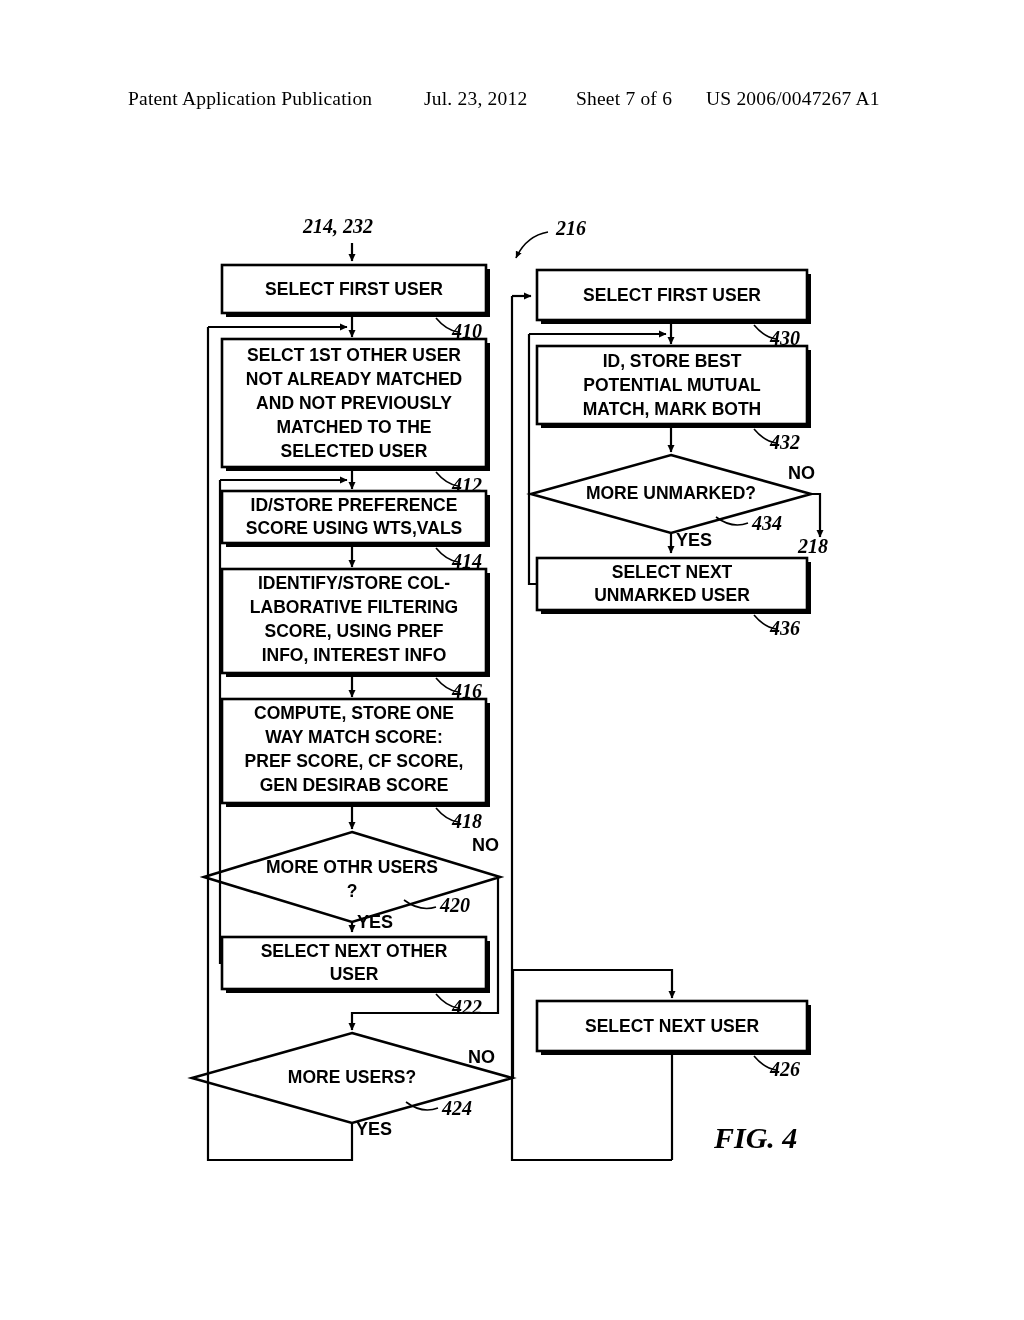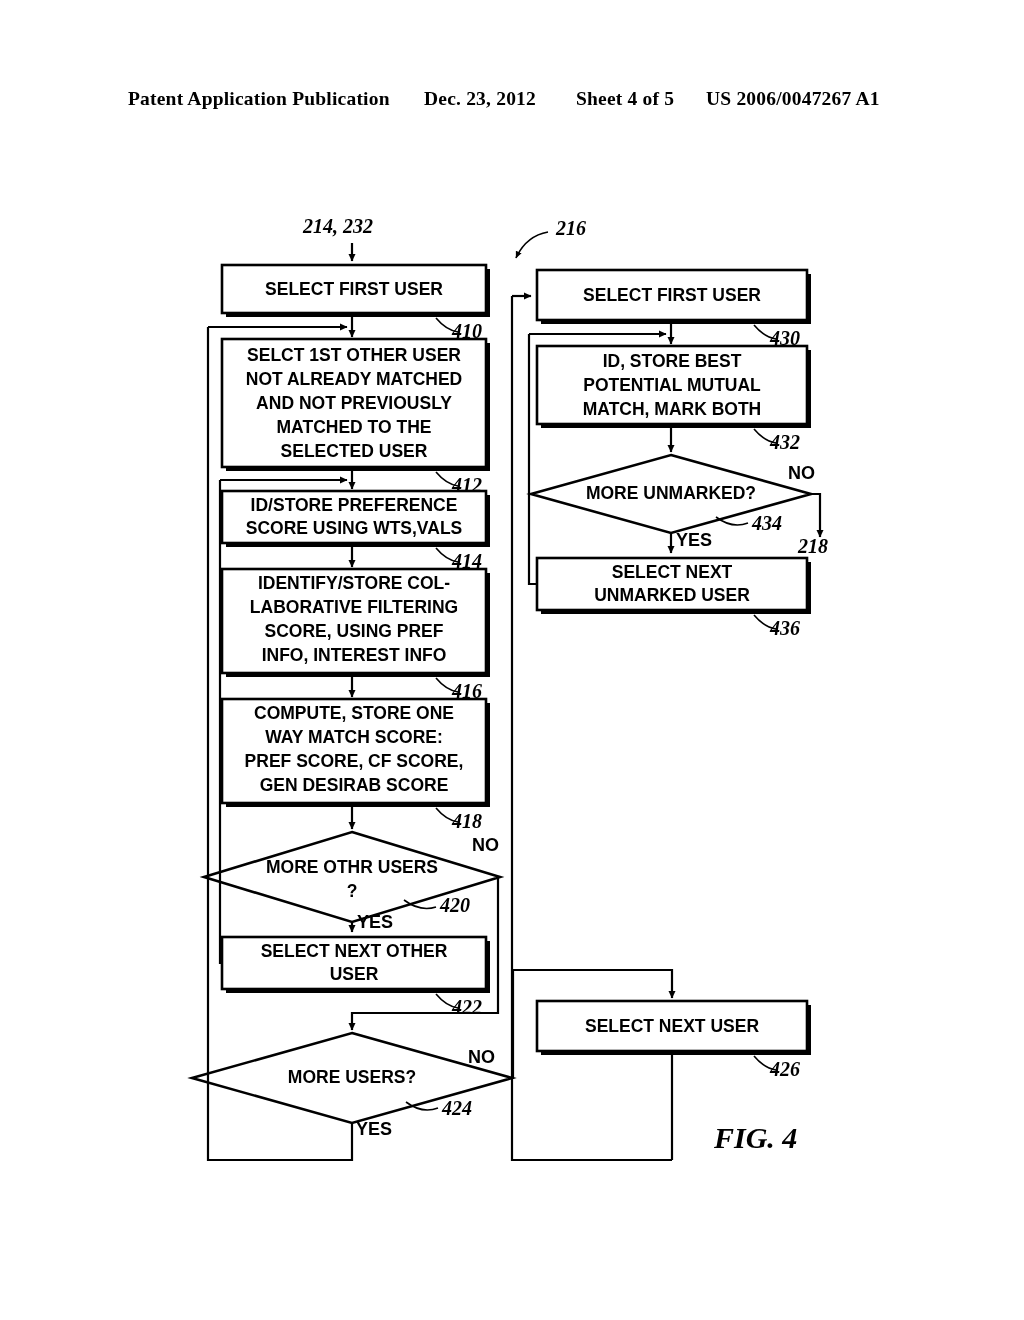--- a/index.html
+++ b/index.html
@@ -21,21 +21,21 @@
     height: 1320px;
     background: #ffffff;
   }
   .pub-header {
     position: absolute;
     top: 88px;
     left: 0;
     width: 1024px;
     height: 30px;
     font-family: "Liberation Serif", serif;
-    font-weight: bold;
+    font-weight: normal;
     font-size: 19.5px;
     letter-spacing: 0.2px;
     white-space: nowrap;
   }
   .pub-header .seg {
     position: absolute;
     top: 0;
   }
   .hdr-title { left: 128px; }
   .hdr-date  { left: 424px; }
@@ -82,22 +82,22 @@
   .conn { fill: none; stroke: #000000; stroke-width: 2.2; }
   .leader { fill: none; stroke: #000000; stroke-width: 1.6; }
 </style>
 </head>
 <body>
 
 <div class="page">
 
   <div class="pub-header">
     <span class="seg hdr-title">Patent Application Publication</span>
-    <span class="seg hdr-date">Dec. 23, 2012</span>
-    <span class="seg hdr-sheet">Sheet 4 of 5</span>
+    <span class="seg hdr-date">Jul. 23, 2012</span>
+    <span class="seg hdr-sheet">Sheet 7 of 6</span>
     <span class="seg hdr-num">US 2006/0047267 A1</span>
   </div>
 
   <svg class="figure" viewBox="0 0 1024 1320">
     <defs>
       <marker id="ah" markerWidth="10" markerHeight="10" refX="7.4" refY="4" orient="auto" markerUnits="userSpaceOnUse">
         <path d="M0,0.3 L8,4 L0,7.7 z" fill="#000"></path>
       </marker>
       <marker id="ahs" markerWidth="9" markerHeight="9" refX="6.6" refY="3.5" orient="auto" markerUnits="userSpaceOnUse">
         <path d="M0,0.4 L7,3.5 L0,6.6 z" fill="#000"></path>

